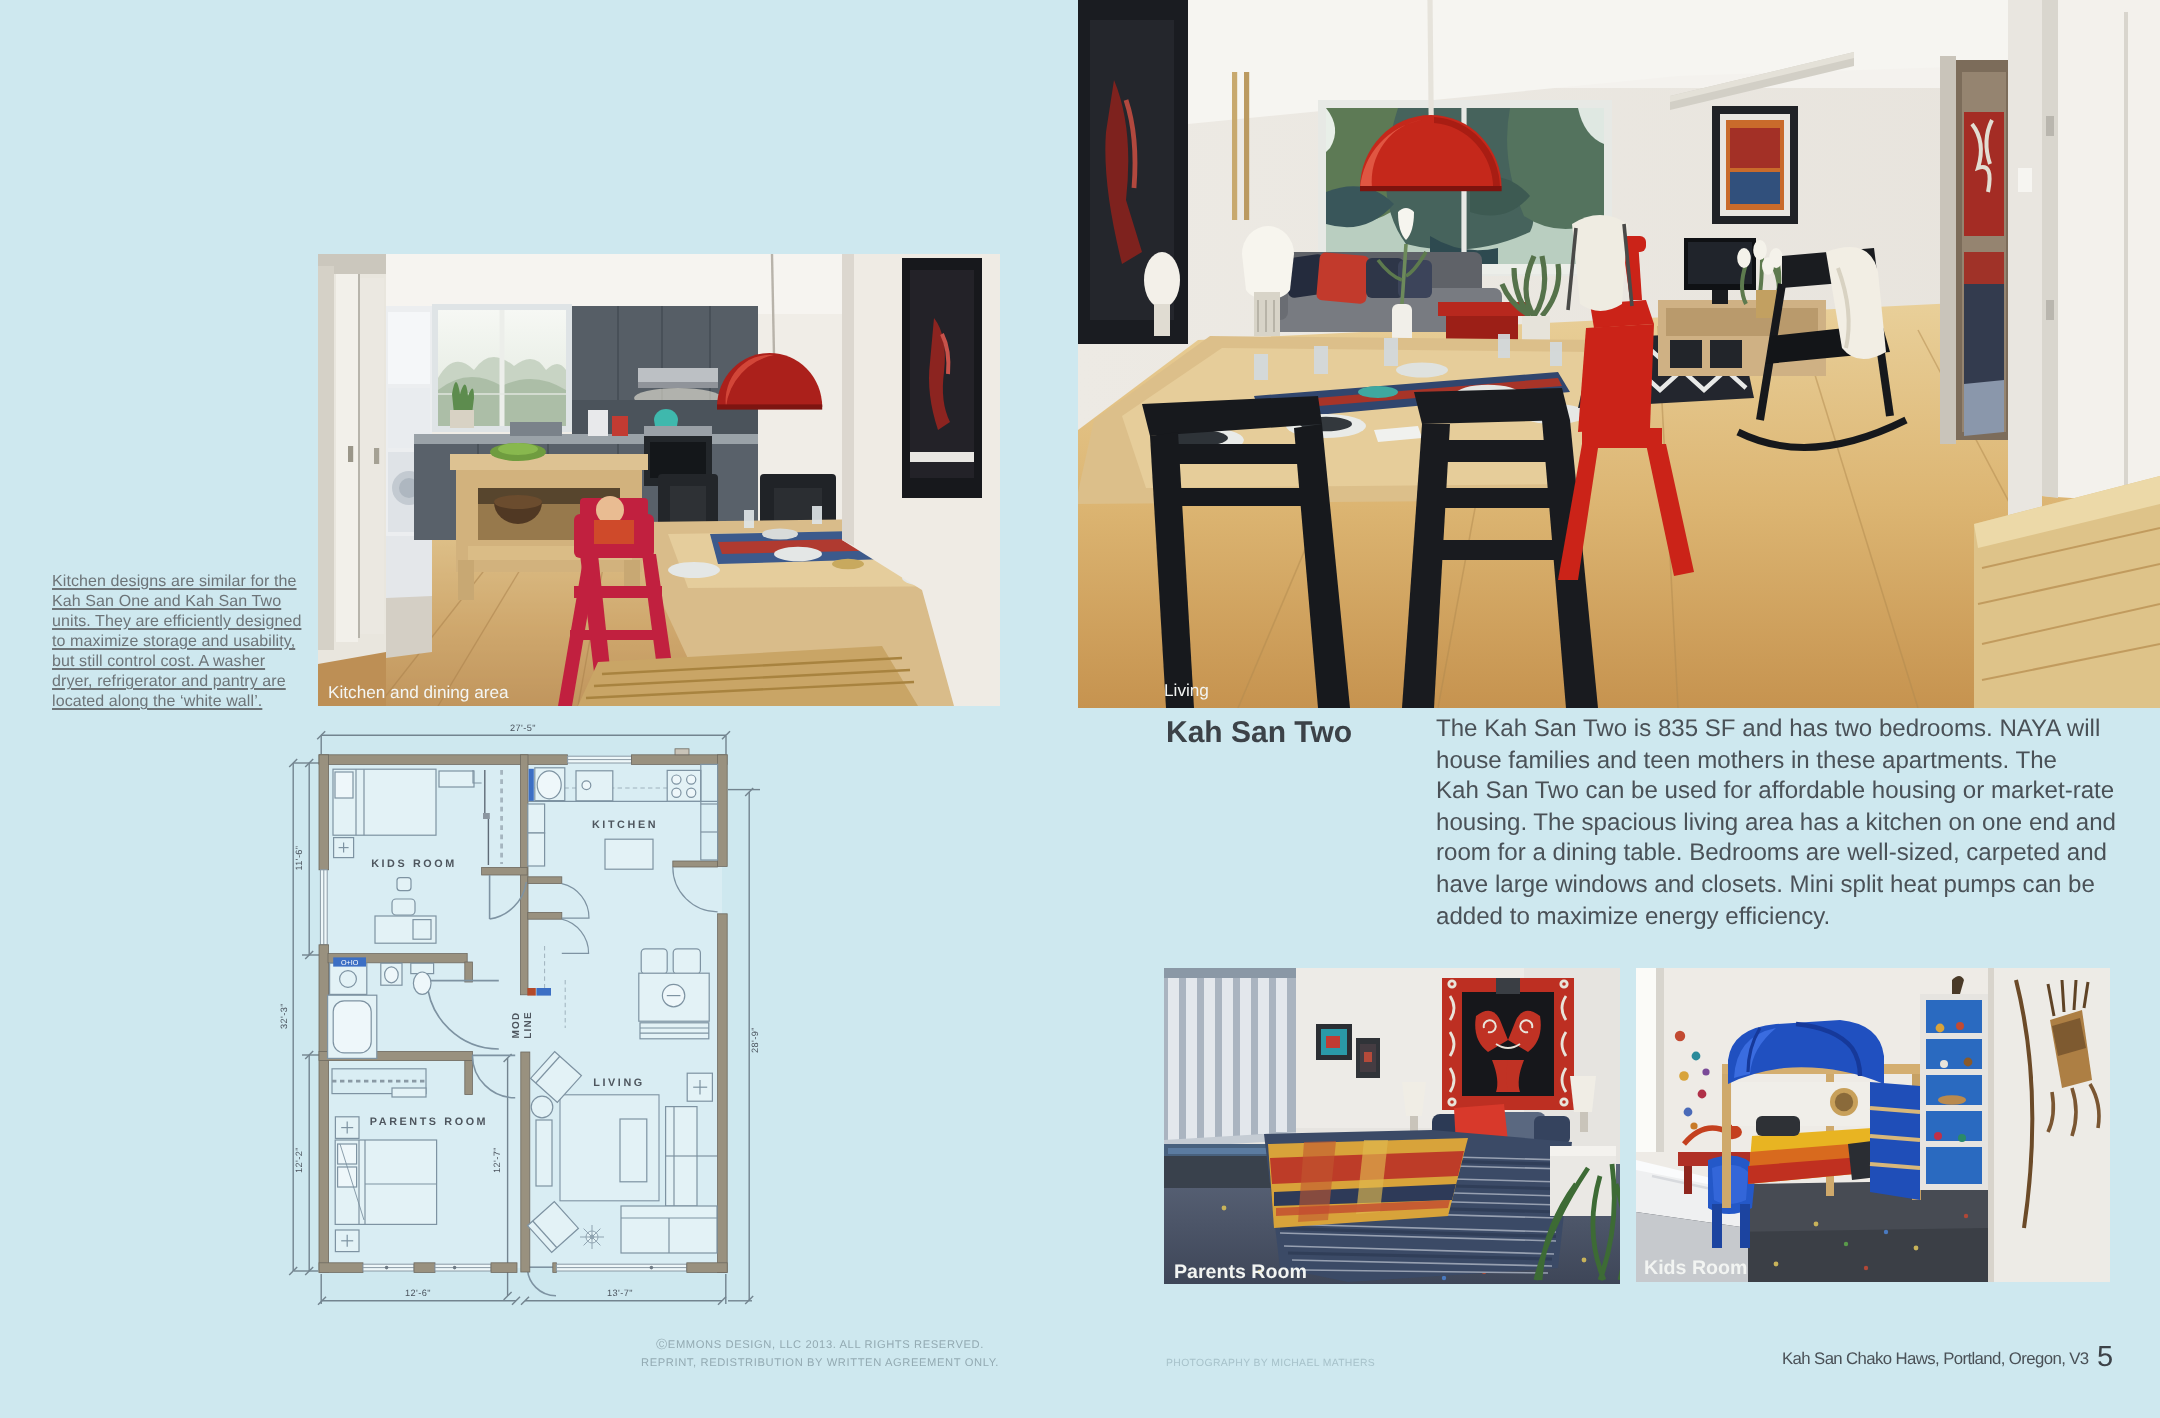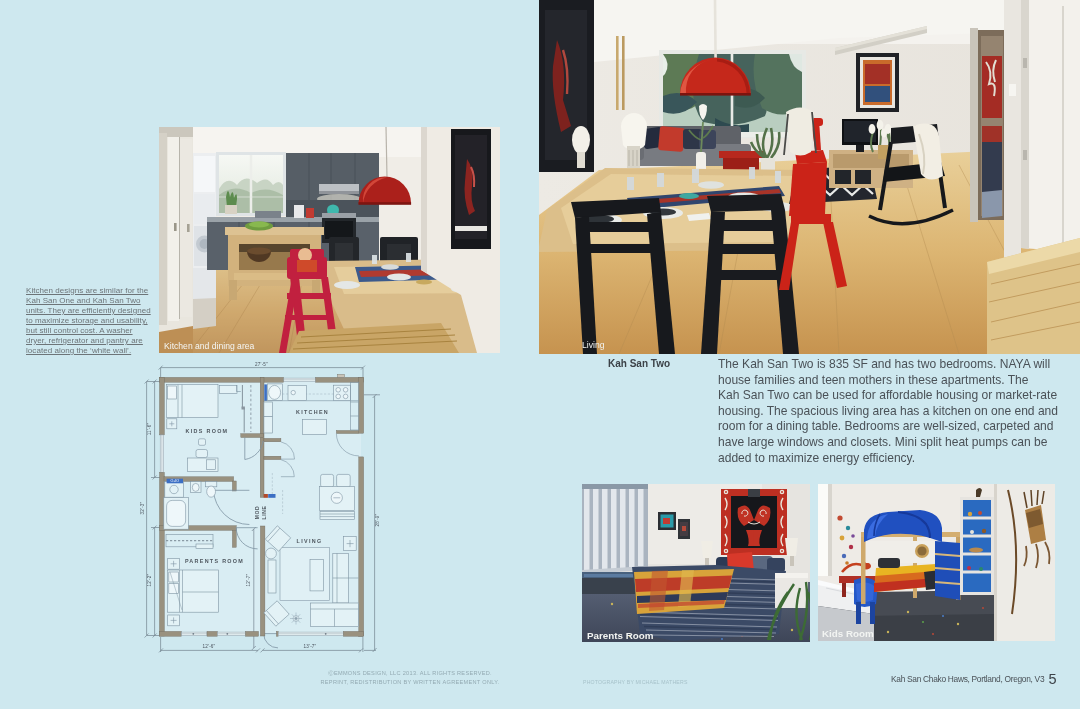--- a/index.html
+++ b/index.html
@@ -168,21 +168,21 @@
 <rect x="296" y="8" width="32" height="104" fill="#232228"></rect>
 <path d="M308,32 q7,9 5,27 q-2,15 3,25 l-6,4 q-6,-18 -4,-34 Z" fill="#8c2420"></path>
 <path d="M312,40 q4,8 3,20" stroke="#c8524a" stroke-width="2" fill="none"></path>
 <rect x="296" y="99" width="32" height="5" fill="#e8e6e2"></rect>
 
 <text x="5" y="222" font-size="8.6" fill="#f4f6f4" font-family="Liberation Sans, sans-serif">Kitchen and dining area</text>
 </svg>
 
 <div class="abs" style="left:26px;top:285.8px;white-space:nowrap;font-size:8px;line-height:10.05px;color:#6d7478;letter-spacing:.05px;text-decoration:underline;">Kitchen designs are similar for the<br>Kah San One and Kah San Two<br>units. They are efficiently designed<br>to maximize storage and usability,<br>but still control cost. A washer<br>dryer, refrigerator and pantry are<br>located along the ‘white wall’.</div>
 
-<div class="abs" style="left:608px;top:358px;font-size:10px;color:#3c4248;font-weight:bold;letter-spacing:0;white-space:nowrap;">Kah San Two</div>
+<div class="abs" style="left:583px;top:358px;font-size:15px;color:#3c4248;font-weight:bold;letter-spacing:0;white-space:nowrap;">Kah San Two</div>
 
 <div class="abs" style="left:718px;top:357.3px;white-space:nowrap;font-size:12.05px;line-height:15.55px;color:#4a5157;">The Kah San Two is 835 SF and has two bedrooms. NAYA will<br>house families and teen mothers in these apartments. The<br>Kah San Two can be used for affordable housing or market-rate<br>housing. The spacious living area has a kitchen on one end and<br>room for a dining table. Bedrooms are well-sized, carpeted and<br>have large windows and closets. Mini split heat pumps can be<br>added to maximize energy efficiency.</div>
 
 <div class="abs" style="left:583px;top:679px;font-size:5.2px;color:#a7c2ca;letter-spacing:.18px;white-space:nowrap;">PHOTOGRAPHY BY MICHAEL MATHERS</div>
 
 <div class="abs" style="left:891px;top:674px;white-space:nowrap;font-size:8.4px;color:#4a5157;letter-spacing:-0.3px;">Kah San Chako Haws, Portland, Oregon, V3</div>
 
 <div class="abs" style="left:1048.5px;top:671px;font-size:14.5px;color:#3c4248;">5</div>
 
 <svg class="abs" style="left:136px;top:358px" width="248" height="296" viewBox="136 358 248 296" font-family="Liberation Sans, sans-serif">

